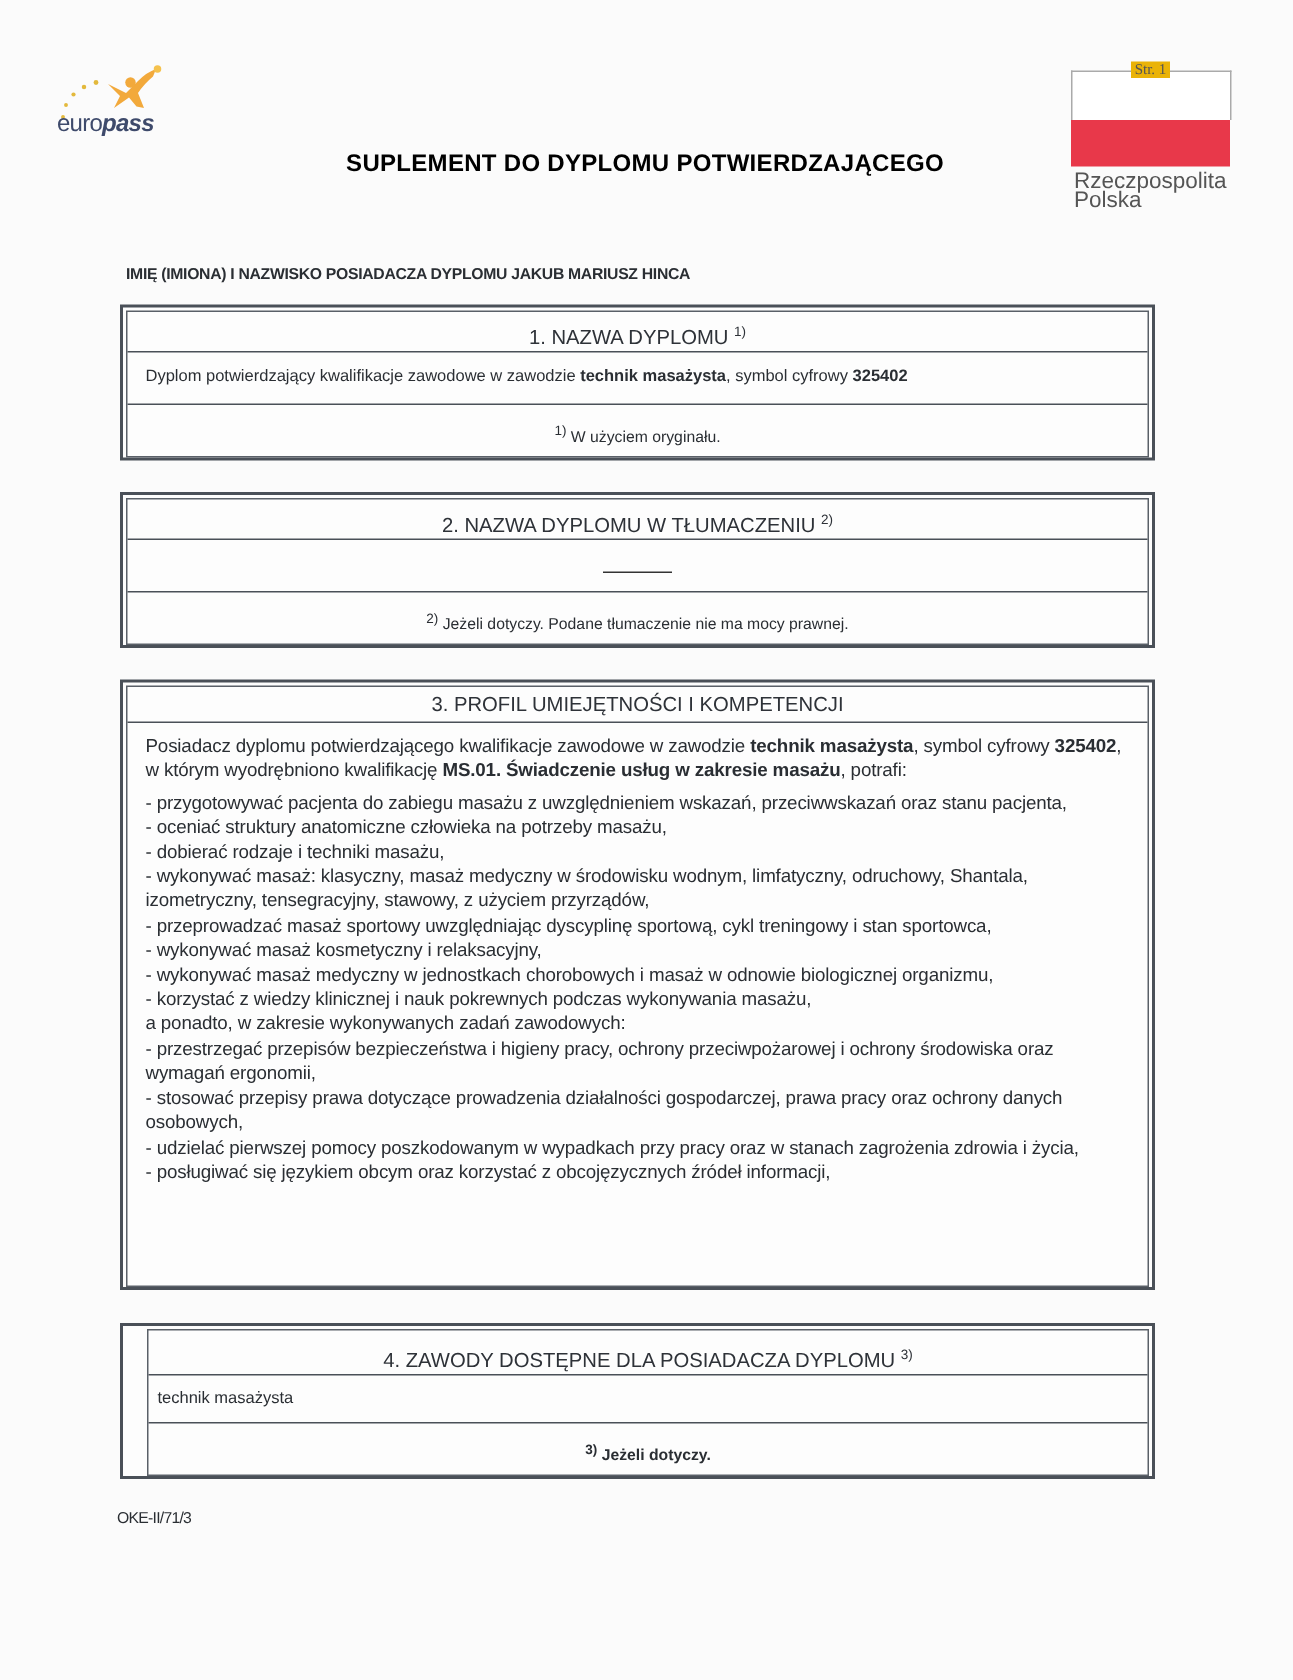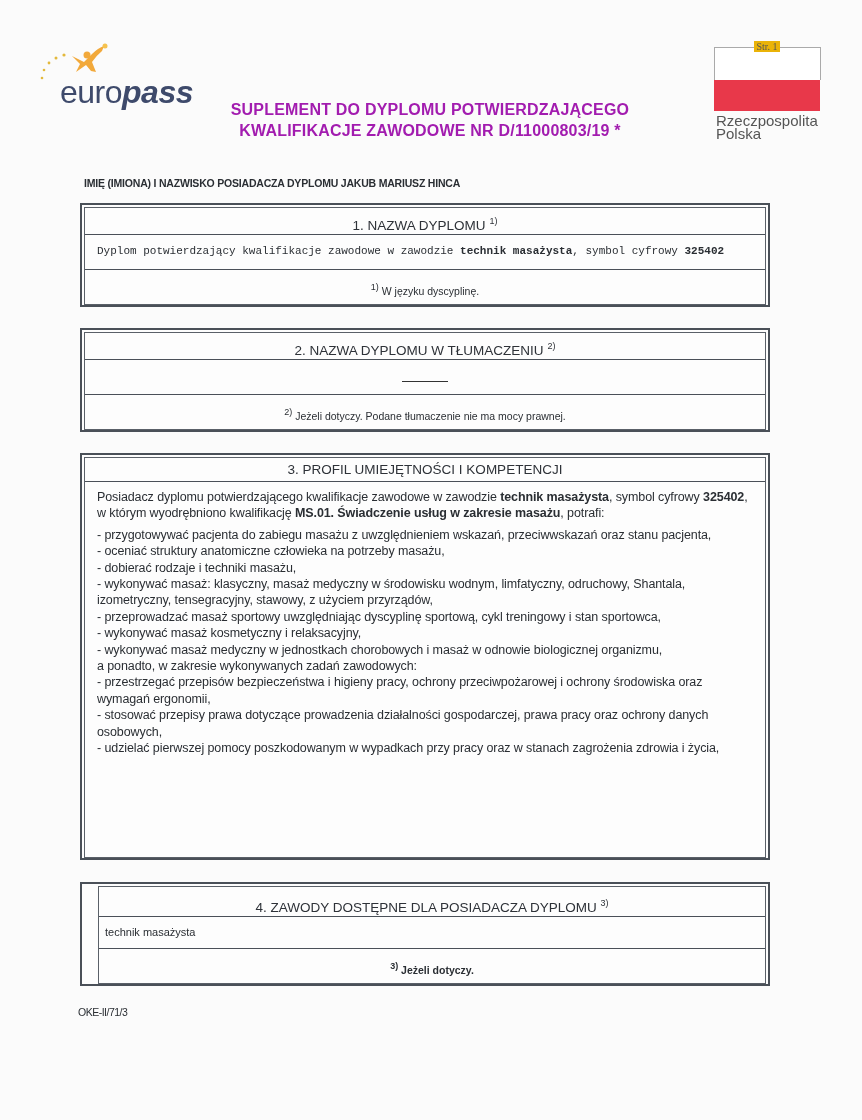--- a/index.html
+++ b/index.html
@@ -1,25 +1,25 @@
 <!DOCTYPE html>
 <html><head>
 <meta charset="utf-8">
 <style>
   html, body { margin:0; padding:0; }
   body { width:862px; height:1120px; background:#fbfbfb; position:relative; font-family:"Liberation Sans", sans-serif; color:#2a2e33; overflow:hidden; }
   .logo { position:absolute; left:36px; top:42px; width:120px; height:70px; }
-  .logo-text { position:absolute; left:24px; top:32px; font-size:32px; color:#3e4a6b; letter-spacing:-0.5px; }
+  .logo-text { position:absolute; left:2px; top:32px; font-size:16px; color:#3e4a6b; letter-spacing:-0.5px; }
   .logo-text b { font-style:italic; font-weight:bold; color:#3e4a6b; }
   .flag-label { position:absolute; left:714px; top:42px; width:106px; text-align:center; font-family:"Liberation Serif", serif; font-size:10px; color:#555; line-height:10px; }
   .flag-label span { background:#eab308; padding:0 2px; }
   .flag-white { position:absolute; left:714px; top:47px; width:105px; height:32px; border:1px solid #aaa; border-bottom:none; background:#fff; }
   .flag-red { position:absolute; left:714px; top:80px; width:106px; height:31px; background:#e8384a; }
   .country { position:absolute; left:716px; top:114px; font-size:15px; color:#555; line-height:13px; }
-  .title { position:absolute; left:180px; top:99px; width:500px; text-align:center; font-size:16px; font-weight:bold; line-height:21px; color:#a21caf; letter-spacing:0.2px; }
+  .title { position:absolute; left:180px; top:99px; width:500px; text-align:center; font-size:16px; font-weight:bold; line-height:21px; color:#000000; letter-spacing:0.2px; }
   .holder { position:absolute; left:84px; top:177px; font-size:10.5px; font-weight:bold; color:#2a2e33; letter-spacing:-0.2px; }
   .box { position:absolute; left:80px; width:690px; border:2px solid #4a5058; padding:2px; box-sizing:border-box; background:#fdfdfd; }
   .inner { border:1px solid #5a6068; }
   .row { border-bottom:1px solid #4a5058; box-sizing:border-box; }
   .row:last-child { border-bottom:none; }
   .hdr { text-align:center; font-size:13.5px; color:#2e3238; }
   .hdr sup, .note sup { font-size:9px; }
   .cell { font-size:11px; color:#2a2e33; padding-left:12px; }
   .note { text-align:center; font-size:10.5px; color:#2a2e33; }
   .dash { display:inline-block; width:46px; border-top:1.5px solid #333; }
@@ -48,30 +48,29 @@
 <div class="flag-white"></div>
 <div class="flag-red"></div>
 <div class="flag-label"><span>Str. 1</span></div>
 <div class="country">
   <div>Rzeczpospolita</div>
   <div>Polska</div>
 </div>
 
 <div class="title">
   <div>SUPLEMENT DO DYPLOMU POTWIERDZAJĄCEGO</div>
-  <div>KWALIFIKACJE ZAWODOWE NR D/11000803/19 *</div>
 </div>
 
 <div class="holder">IMIĘ (IMIONA) I NAZWISKO POSIADACZA DYPLOMU JAKUB MARIUSZ HINCA</div>
 
 <div class="box" style="top:203px;height:104px;">
   <div class="inner" style="height:96px;">
     <div class="row hdr" style="height:27px;line-height:27px;text-align:center;"><span>1. NAZWA DYPLOMU</span> <sup>1)</sup></div>
-    <div class="row cell" style="height:35px;line-height:33px;font-family:Liberation Mono, monospace;"><span>Dyplom potwierdzający kwalifikacje zawodowe w zawodzie </span><b>technik masażysta</b><span>, symbol cyfrowy </span><b>325402</b></div>
-    <div class="row note" style="height:34px;line-height:34px;"><sup>1)</sup><span> W języku dyscyplinę.</span></div>
+    <div class="row cell" style="height:35px;line-height:33px;"><span>Dyplom potwierdzający kwalifikacje zawodowe w zawodzie </span><b>technik masażysta</b><span>, symbol cyfrowy </span><b>325402</b></div>
+    <div class="row note" style="height:34px;line-height:34px;"><sup>1)</sup><span> W użyciem oryginału.</span></div>
   </div>
 </div>
 
 <div class="box" style="top:328px;height:104px;">
   <div class="inner" style="height:96px;">
     <div class="row hdr" style="height:27px;line-height:27px;"><span>2. NAZWA DYPLOMU W TŁUMACZENIU</span> <sup>2)</sup></div>
     <div class="row" style="height:35px;text-align:center;"><span class="dash" style="margin-top:21px;"></span></div>
     <div class="row note" style="height:34px;line-height:34px;"><sup>2)</sup><span> Jeżeli dotyczy. Podane tłumaczenie nie ma mocy prawnej.</span></div>
   </div>
 </div>
@@ -82,24 +81,26 @@
     <div class="row profile">
       <p><span>Posiadacz dyplomu potwierdzającego kwalifikacje zawodowe w zawodzie </span><b>technik masażysta</b><span>, symbol cyfrowy </span><b>325402</b><span>, w którym wyodrębniono kwalifikację </span><b>MS.01. Świadczenie usług w zakresie masażu</b><span>, potrafi:</span></p>
       <ul>
         <li>- przygotowywać pacjenta do zabiegu masażu z uwzględnieniem wskazań, przeciwwskazań oraz stanu pacjenta,</li>
         <li>- oceniać struktury anatomiczne człowieka na potrzeby masażu,</li>
         <li>- dobierać rodzaje i techniki masażu,</li>
         <li>- wykonywać masaż: klasyczny, masaż medyczny w środowisku wodnym, limfatyczny, odruchowy, Shantala, izometryczny, tensegracyjny, stawowy, z użyciem przyrządów,</li>
         <li>- przeprowadzać masaż sportowy uwzględniając dyscyplinę sportową, cykl treningowy i stan sportowca,</li>
         <li>- wykonywać masaż kosmetyczny i relaksacyjny,</li>
         <li>- wykonywać masaż medyczny w jednostkach chorobowych i masaż w odnowie biologicznej organizmu,</li>
+        <li>- korzystać z wiedzy klinicznej i nauk pokrewnych podczas wykonywania masażu,</li>
         <li>a ponadto, w zakresie wykonywanych zadań zawodowych:</li>
         <li>- przestrzegać przepisów bezpieczeństwa i higieny pracy, ochrony przeciwpożarowej i ochrony środowiska oraz wymagań ergonomii,</li>
         <li>- stosować przepisy prawa dotyczące prowadzenia działalności gospodarczej, prawa pracy oraz ochrony danych osobowych,</li>
         <li>- udzielać pierwszej pomocy poszkodowanym w wypadkach przy pracy oraz w stanach zagrożenia zdrowia i życia,</li>
+        <li>- posługiwać się językiem obcym oraz korzystać z obcojęzycznych źródeł informacji,</li>
       </ul>
     </div>
   </div>
 </div>
 
 <div class="box" style="top:882px;height:104px;padding-left:16px;">
   <div class="inner" style="height:96px;">
     <div class="row hdr" style="height:30px;line-height:32px;"><span>4. ZAWODY DOSTĘPNE DLA POSIADACZA DYPLOMU</span> <sup>3)</sup></div>
     <div class="row cell" style="height:32px;line-height:30px;padding-left:6px;">technik masażysta</div>
     <div class="row note" style="height:34px;line-height:34px;font-weight:bold;"><sup>3)</sup><span> Jeżeli dotyczy.</span></div>

